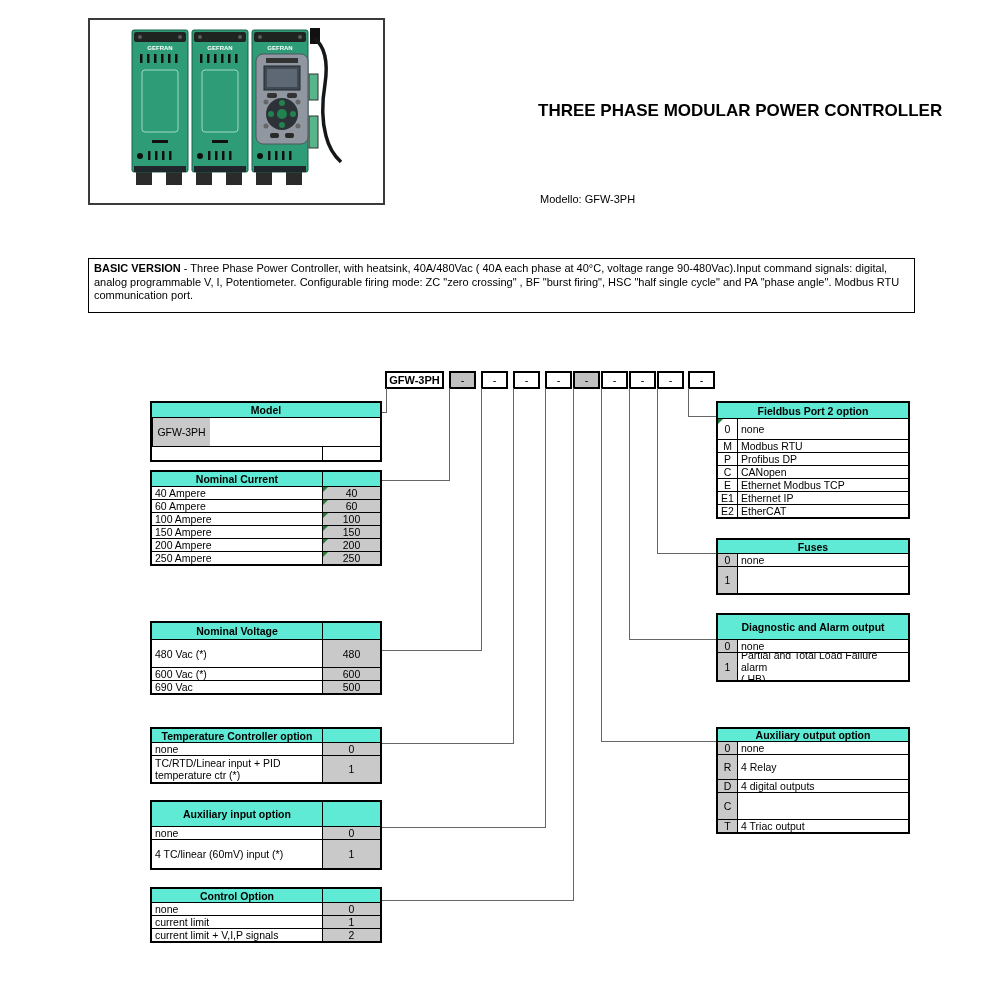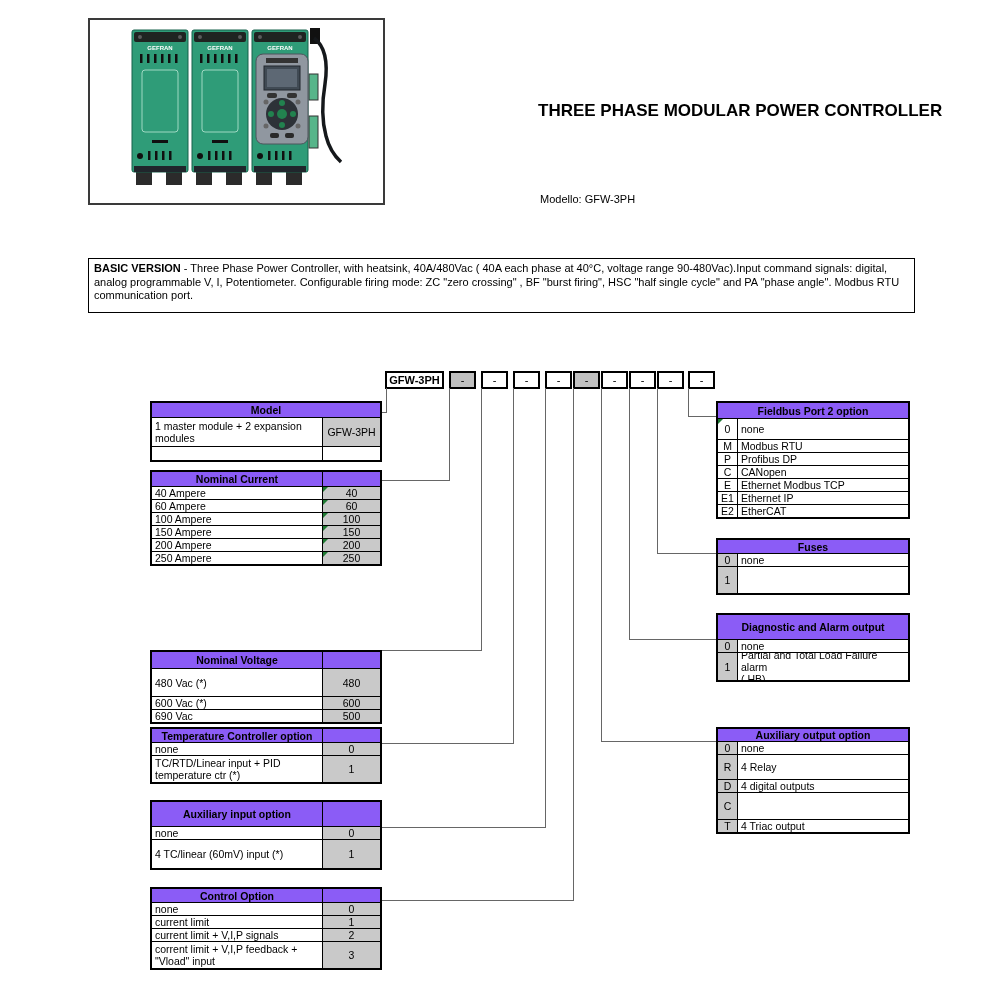--- a/index.html
+++ b/index.html
@@ -36,21 +36,21 @@
   .tbl.lt{left:150px;width:232px;}
   .tbl.rt{left:716px;width:194px;}
   .row{display:flex;box-sizing:border-box;}
   .row + .row{border-top:1px solid #000;}
   .cell{box-sizing:border-box;display:flex;align-items:center;padding:0 3px;
         white-space:pre-line;position:relative;overflow:hidden;}
   .lt .c1{flex:1 1 auto;}
   .lt .c2{flex:0 0 58px;border-left:1px solid #000;justify-content:center;padding:0;text-align:center;}
   .rt .ccode{flex:0 0 20px;border-right:1px solid #000;justify-content:center;padding:0;text-align:center;}
   .rt .cdesc{flex:1 1 auto;}
-  .hdr{background:#8b5cf6;font-weight:bold;justify-content:center;text-align:center;}
+  .hdr{background:#5eead4;font-weight:bold;justify-content:center;text-align:center;}
   .full{flex:1 1 auto;}
   .val{background:#C9C9C9;}
   .g{background:#C9C9C9;}
   .tri{position:absolute;top:0;left:0;width:0;height:0;
        border-top:5px solid #1F7A33;border-right:5px solid transparent;}
 </style>
 </head>
 <body>
 
 <div id="page">
@@ -202,22 +202,20 @@
   <div class="vline" style="left:657px;top:388px;height:166px"></div>
   <div class="hline" style="left:657px;top:553px;width:59px"></div>
   <div class="vline" style="left:688px;top:388px;height:29px"></div>
   <div class="hline" style="left:688px;top:416px;width:28px"></div>
 
   <div class="tbl lt" style="top:401px">
     <div class="row" style="height:14px">
         <div class="cell hdr full">Model</div>
       </div>
     <div class="row" style="height:29px">
-      <div class="cell c1">1 master module + 2 expansion
-modules</div>
       <div class="cell c2 val"><span>GFW-3PH</span></div>
     </div>
     <div class="row" style="height:14px">
       <div class="cell c1"></div>
       <div class="cell c2"><span></span></div>
     </div>
   </div>
 
   <div class="tbl lt" style="top:470px">
     <div class="row" style="height:14px">
@@ -243,21 +241,21 @@
     <div class="row" style="height:13px">
         <div class="cell c1">200 Ampere</div>
         <div class="cell c2 val"><i class="tri"></i><span>200</span></div>
       </div>
     <div class="row" style="height:13px">
         <div class="cell c1">250 Ampere</div>
         <div class="cell c2 val"><i class="tri"></i><span>250</span></div>
       </div>
   </div>
 
-  <div class="tbl lt" style="top:650px">
+  <div class="tbl lt" style="top:621px">
     <div class="row" style="height:16px">
         <div class="cell c1 hdr">Nominal Voltage</div>
         <div class="cell c2 hdr"></div>
       </div>
     <div class="row" style="height:28px">
         <div class="cell c1">480 Vac (*)</div>
         <div class="cell c2 val"><span>480</span></div>
       </div>
     <div class="row" style="height:13px">
         <div class="cell c1">600 Vac (*)</div>
@@ -310,25 +308,20 @@
         <div class="cell c2 val"><span>0</span></div>
       </div>
     <div class="row" style="height:13px">
         <div class="cell c1">current limit</div>
         <div class="cell c2 val"><span>1</span></div>
       </div>
     <div class="row" style="height:13px">
         <div class="cell c1">current limit +  V,I,P signals</div>
         <div class="cell c2 val"><span>2</span></div>
       </div>
-    <div class="row" style="height:27px">
-        <div class="cell c1">corrent limit + V,I,P feedback +
-"Vload" input</div>
-        <div class="cell c2 val"><span>3</span></div>
-      </div>
   </div>
 
   <div class="tbl rt" style="top:401px">
     <div class="row" style="height:15px">
         <div class="cell hdr full">Fieldbus Port 2 option</div>
       </div>
     <div class="row" style="height:21px">
         <div class="cell ccode"><i class="tri"></i><span>0</span></div>
         <div class="cell cdesc">none</div>
       </div>

